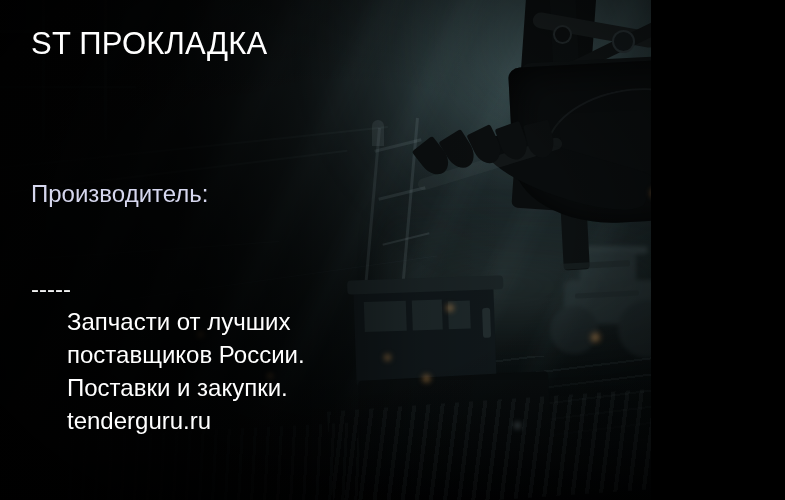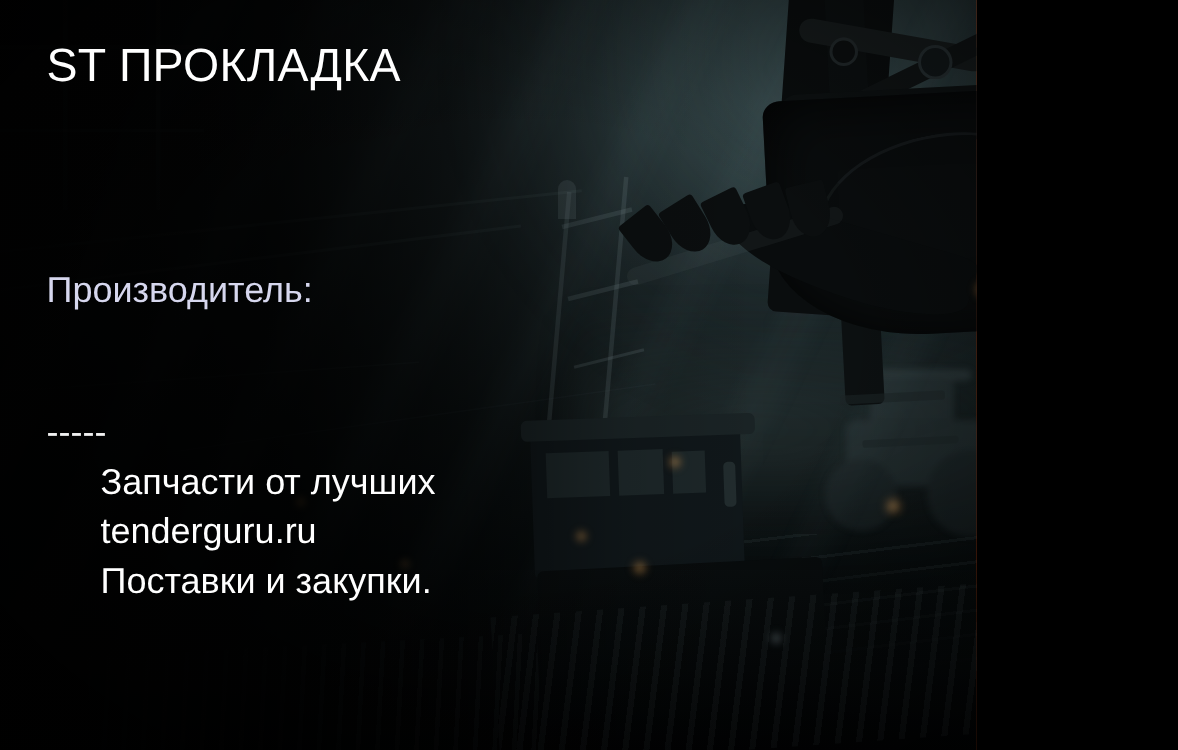--- a/index.html
+++ b/index.html
@@ -380,18 +380,19 @@
     </div>
 
     <div class="field f-maker">
       <span class="lbl">Производитель:</span>
     </div>
 
     <div class="sep">-----</div>
 
     <div class="promo">
       <span>Запчасти от лучших</span>
+      <span>поставщиков России.</span>
+      <span>Поставки и закупки.</span>
       <span>tenderguru.ru</span>
-      <span>Поставки и закупки.</span>
     </div>
 
   </div>
 </div>
 
 </body></html>

